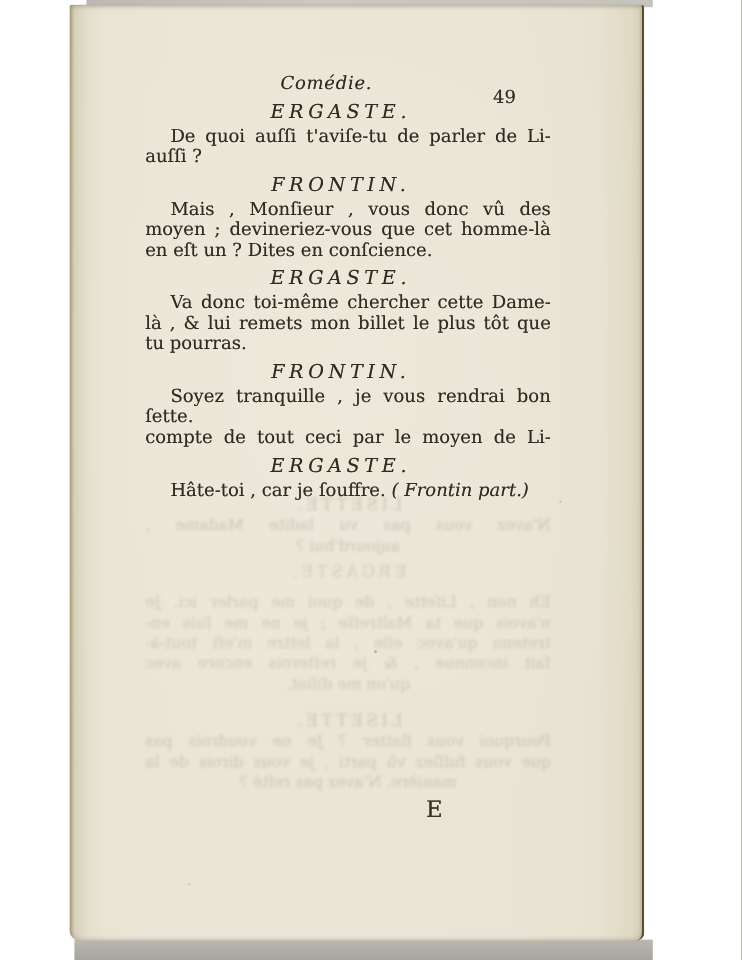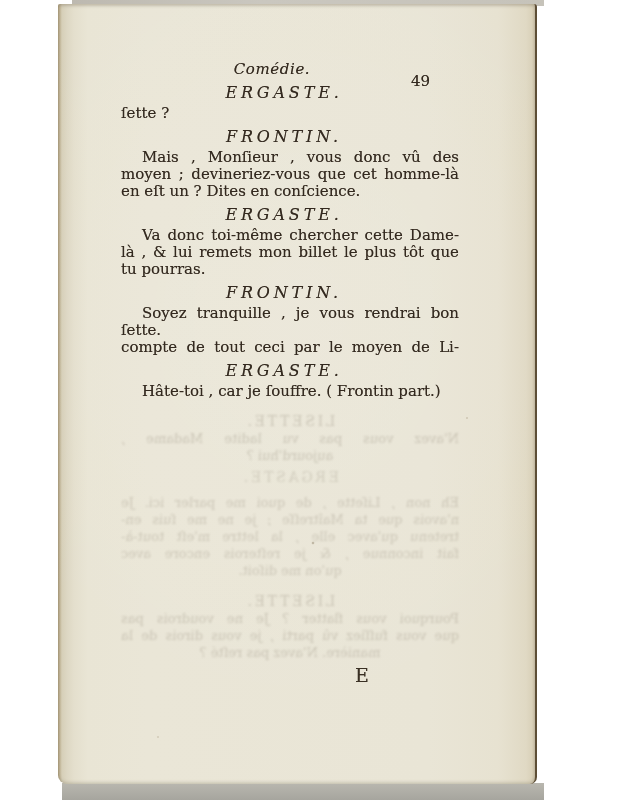--- a/index.html
+++ b/index.html
@@ -54,21 +54,21 @@
   .speaker{
     text-align:center;font-size:16px;line-height:18px;
     letter-spacing:.24em;margin:6px 12px 3px 0;white-space:nowrap;font-style:italic;
   }
   .speech:first-of-type .speaker{margin-top:2px;}
 
   .bl{text-align:justify;}
   .bl.full{text-align-last:justify;}
   .bl.last{text-align-last:left;}
   .bl.first{text-indent:21px;}
-  .stagedir{}
+  .stagedir{font-style:italic;}
 
   
   .signature{
     position:absolute;left:274px;top:660px;width:60px;text-align:center;
     font-size:19px;color:#3a3024;text-shadow:0 0 .5px rgba(58,48,36,.6);
   }
 
   
   .ghost{
     position:absolute;left:63px;width:338px;
@@ -96,21 +96,22 @@
 
     <div class="text">
 
       <div class="header-line">
         <span class="running-title">Comédie.</span>
         <span class="page-number">49</span>
       </div>
 
       <div class="speech">
         <div class="speaker">ERGASTE.</div>
-        <div class="bl last">ſette ?</div>
+        <div class="bl first full">De quoi auſſi t'aviſe-tu de parler de Li-</div>
+        <div class="bl last">auſſi ?</div>
       </div>
 
       <div class="speech">
         <div class="speaker">FRONTIN.</div>
         <div class="bl first full">Mais , Monſieur , vous donc vû des</div>
         <div class="bl full">moyen ; devineriez-vous que cet homme-là</div>
         <div class="bl last">en eſt un ? Dites en conſcience.</div>
       </div>
 
       <div class="speech">

